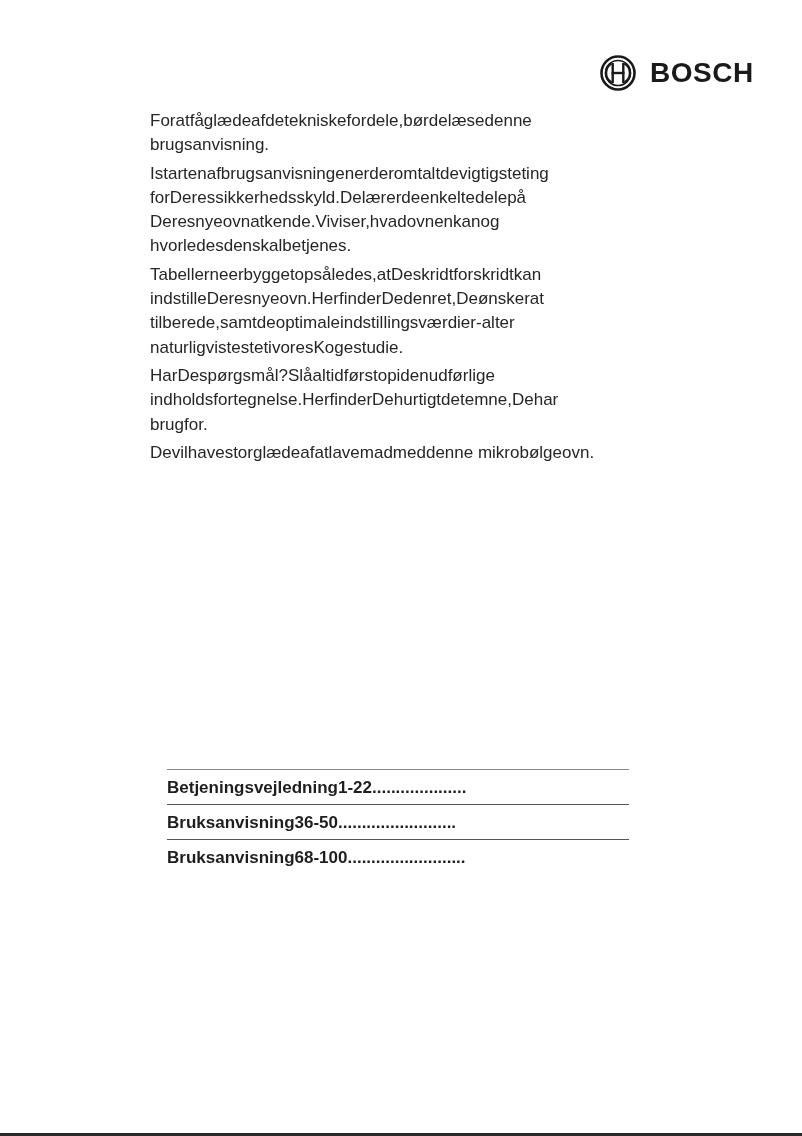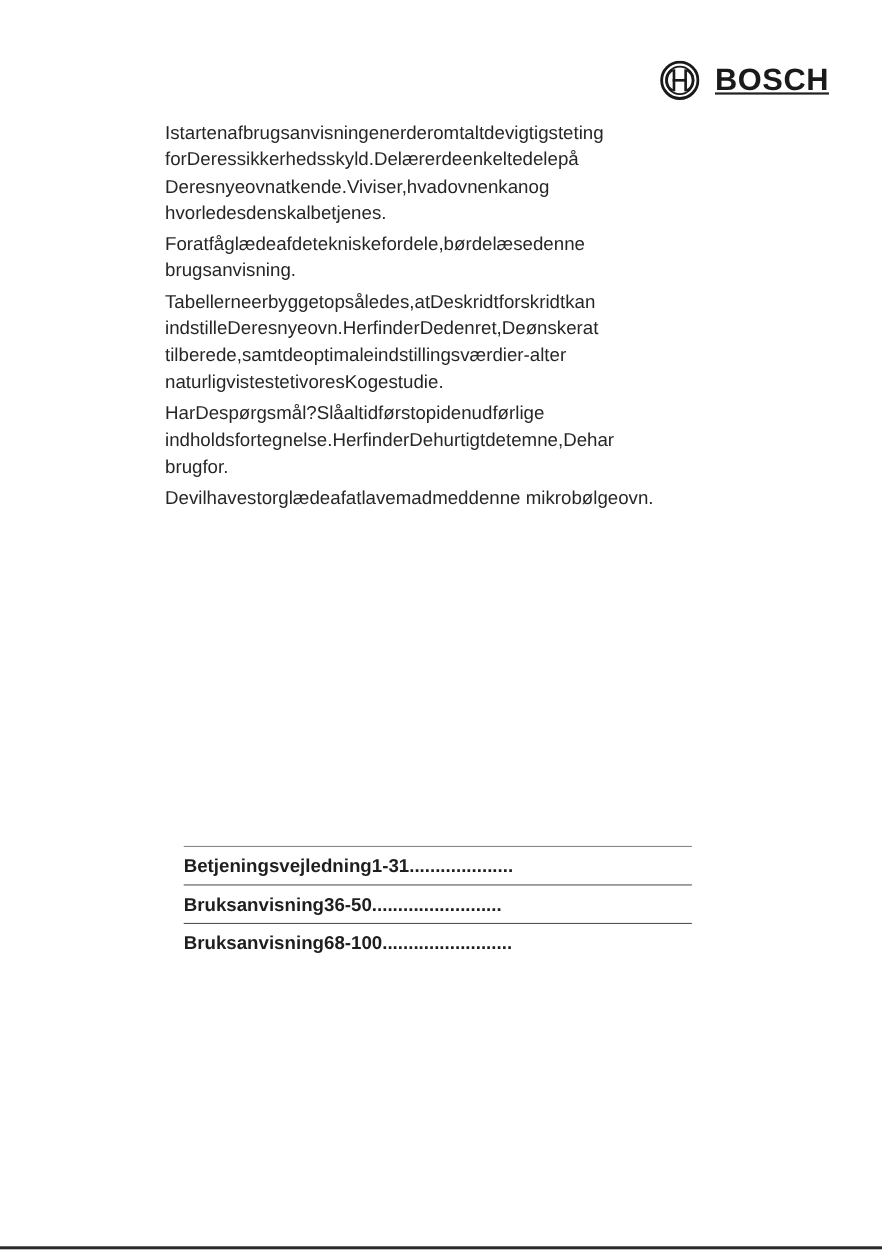--- a/index.html
+++ b/index.html
@@ -2,21 +2,21 @@
 <html><head>
   <meta charset="utf-8">
   <style>
     html, body { margin: 0; padding: 0; }
     body {
       width: 802px; height: 1136px; position: relative; background: #ffffff;
       font-family: "Liberation Sans", sans-serif; color: #222222; overflow: hidden;
     }
     .logo {
       position: absolute; left: 600px; top: 55px; height: 36px;
-      display: flex; align-items: center; text-decoration: underline;
+      display: flex; align-items: center;
     }
     .logo-mark { width: 36px; height: 36px; }
     .logo-text {
       margin-left: 14px; font-size: 28px; font-weight: bold; color: #1a1a1a;
       letter-spacing: 0.5px; line-height: 36px;
     }
     .intro {
       position: absolute; left: 150px; top: 109px; width: 460px;
       font-size: 17px; line-height: 24.3px; color: #262626;
     }
@@ -43,26 +43,26 @@
     <path d="M11.5 8.5 A 11 11 0 0 0 11.5 27.5" fill="none" stroke="#1a1a1a" stroke-width="2.4"></path>
     <path d="M24.5 8.5 A 11 11 0 0 1 24.5 27.5" fill="none" stroke="#1a1a1a" stroke-width="2.4"></path>
     <rect x="11.5" y="8" width="2.4" height="20" fill="#1a1a1a"></rect>
     <rect x="22.1" y="8" width="2.4" height="20" fill="#1a1a1a"></rect>
     <rect x="11.5" y="16.8" width="13" height="2.4" fill="#1a1a1a"></rect>
   </svg>
   <span class="logo-text">BOSCH</span>
 </div>
 
 <div class="intro">
+  <p>Foratfåglædeafdetekniskefordele,børdelæsedenne brugsanvisning.</p>
   <p>Istartenafbrugsanvisningenerderomtaltdevigtigsteting forDeressikkerhedsskyld.Delærerdeenkeltedelepå Deresnyeovnatkende.Viviser,hvadovnenkanog hvorledesdenskalbetjenes.</p>
-  <p>Foratfåglædeafdetekniskefordele,børdelæsedenne brugsanvisning.</p>
   <p>Tabellerneerbyggetopsåledes,atDeskridtforskridtkan indstilleDeresnyeovn.HerfinderDedenret,Deønskerat tilberede,samtdeoptimaleindstillingsværdier-alter naturligvistestetivoresKogestudie.</p>
   <p>HarDespørgsmål?Slåaltidførstopidenudførlige indholdsfortegnelse.HerfinderDehurtigtdetemne,Dehar brugfor.</p>
   <p>Devilhavestorglædeafatlavemadmeddenne mikrobølgeovn.</p>
 </div>
 
 <div class="toc">
-  <div class="toc-row">Betjeningsvejledning1-31....................</div>
+  <div class="toc-row">Betjeningsvejledning1-22....................</div>
   <div class="toc-row">Bruksanvisning36-50.........................</div>
   <div class="toc-row">Bruksanvisning68-100.........................</div>
 </div>
 
 <div class="bottom-rule"></div>
 
 </body></html>

